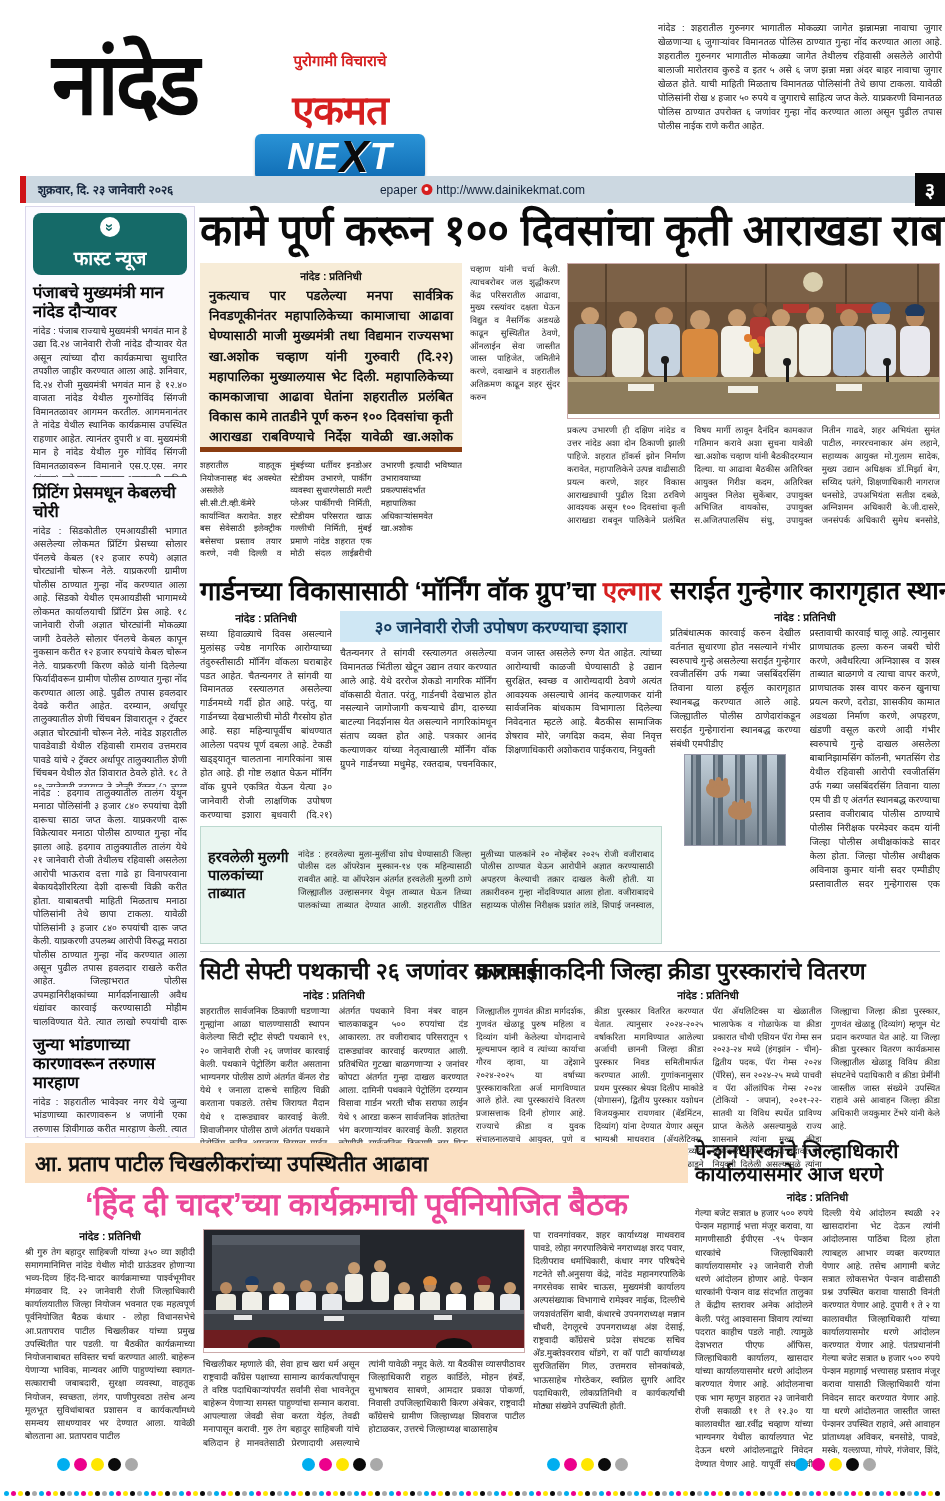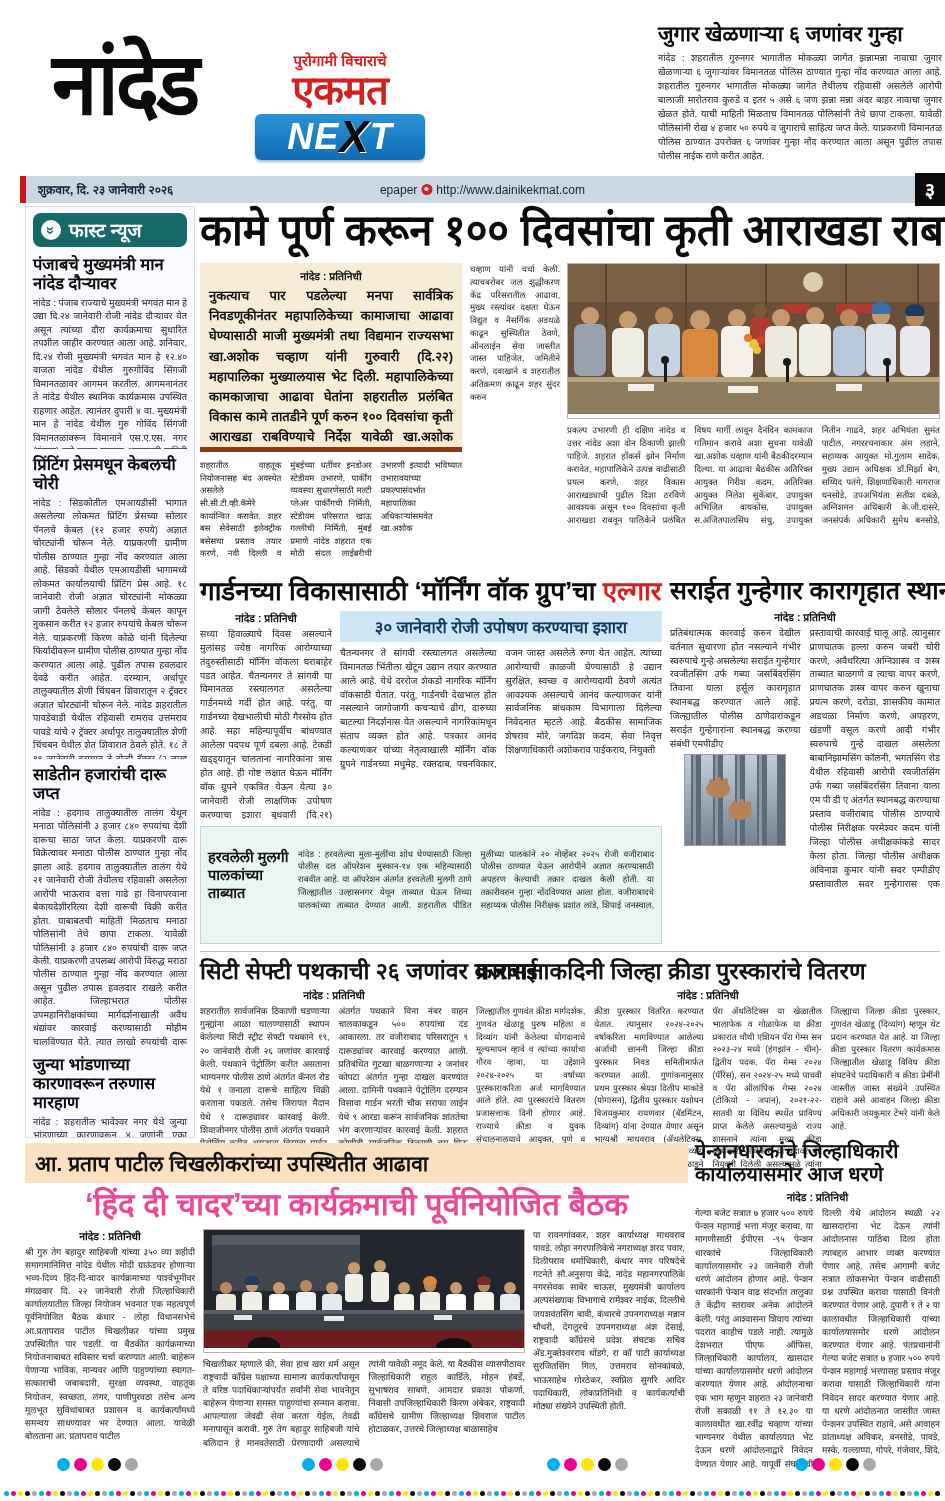--- a/index.html
+++ b/index.html
@@ -3,41 +3,41 @@
 <meta charset="utf-8">
 <style>
   html,body{margin:0;padding:0;background:#dfe3e8;}
   .page{position:relative;width:945px;height:1501px;margin:0 auto;background:#ffffff;
         font-family:"Liberation Sans","DejaVu Sans",sans-serif;color:#111;overflow:hidden;}
   
   .masthead-title{position:absolute;left:52px;top:42px;font-size:82px;line-height:1;font-weight:bold;
         letter-spacing:-3px;color:#0b0b0b;transform:scaleY(1.05);transform-origin:top left;}
   .brand-block{position:absolute;left:255px;top:50px;width:170px;text-align:center;}
   .brand-tagline{color:#d61f1f;font-size:15px;font-weight:bold;}
-  .brand-name{color:#d61f1f;font-size:40px;font-weight:bold;line-height:1;letter-spacing:-1px;}
+  .brand-name{color:#d61f1f;font-size:40px;font-weight:bold;line-height:1;letter-spacing:-1px;margin-top:20px;}
   .next-box{margin-top:4px;background:linear-gradient(#2a93d6,#0f6cb4);border-radius:6px;height:46px;
         display:flex;align-items:center;justify-content:center;box-shadow:0 2px 3px rgba(0,0,0,.3);}
   .next-box span{font-size:36px;font-weight:bold;font-style:italic;color:#fff;letter-spacing:1px;line-height:1;}
   .next-box .nx{color:#0b0b0b;text-shadow:1px 1px 0 #fff;font-size:44px;}
   .top-article{position:absolute;left:658px;top:22px;width:284px;}
   .top-article h3{margin:0 0 6px 0;font-size:21px;line-height:1.15;color:#0b0b0b;}
   .body-txt{font-size:9.3px;line-height:1.5;text-align:justify;color:#1c1c1c;margin:0;overflow:hidden;}
   .date-strip{position:absolute;left:20px;right:0;top:176px;height:27px;background:#ccd8e1;
         display:flex;align-items:center;font-size:12px;color:#12223a;font-weight:bold;}
   .date-red-bar{width:6px;height:27px;background:#cf1418;margin-right:12px;}
   .epaper-wrap{position:absolute;left:50%;transform:translateX(-50%);display:flex;align-items:center;gap:4px;font-weight:normal;}
   .epaper-icon{width:11px;height:11px;border-radius:50%;background:#d61f1f;display:inline-block;position:relative;}
   .epaper-icon::after{content:"";position:absolute;left:3px;top:3px;width:4px;height:4px;border-radius:50%;background:#fff;}
   .page-num{position:absolute;right:0;top:-3px;width:30px;height:33px;background:#0b0b0b;color:#fff;
         font-size:20px;font-weight:bold;display:flex;align-items:center;justify-content:center;}
   
   .sidebar{position:absolute;left:25px;top:206px;width:170px;height:932px;background:#fbfaff;
         border:1px solid #d9d5ea;box-sizing:border-box;padding:6px 7px;overflow:hidden;}
   .fast-news{background:#156a68;border-radius:8px;color:#fff;font-size:19px;font-weight:bold;
-        display:flex;align-items:center;gap:8px;padding:4px 8px;margin-bottom:8px;}
+        display:flex;align-items:center;gap:8px;padding:4px 8px;margin-bottom:8px;flex-direction:column;}
   .chev{width:20px;height:20px;border-radius:50%;background:#fff;color:#156a68;display:inline-flex;
         align-items:center;justify-content:center;font-weight:bold;}
   .chev::before{content:"»";transform:rotate(90deg);font-size:15px;line-height:1;}
   .sb-art h4{margin:6px 0 4px 0;font-size:16.5px;line-height:1.15;color:#0b0b0b;}
   .sb-art p{font-size:9.3px;line-height:1.45;text-align:justify;color:#222;margin:0;overflow:hidden;}
   
   .main{position:absolute;left:200px;top:206px;width:740px;}
   .main-headline{font-size:43px;font-weight:bold;line-height:1.05;margin:2px 0 10px 0;color:#0b0b0b;
         white-space:nowrap;transform:scaleX(.97);transform-origin:left;}
   .lead-row{display:flex;gap:8px;}
@@ -108,21 +108,20 @@
     <div class="brand-tagline">पुरोगामी विचाराचे</div>
     <div class="brand-name">एकमत</div>
     <div class="next-box">
       <span>NE</span>
         <span class="nx">X</span>
         <span>T</span>
     </div>
   </div>
 
   <div class="top-article">
-    <h3>जुगार खेळणाऱ्या ६ जणांवर गुन्हा</h3>
     <p class="body-txt" style="height:118px">नांदेड : शहरातील गुरुनगर भागातील मोकळ्या जागेत झन्नामन्ना नावाचा जुगार खेळणाऱ्या ६ जुगाऱ्यांवर विमानतळ पोलिस ठाण्यात गुन्हा नोंद करण्यात आला आहे. शहरातील गुरुनगर भागातील मोकळ्या जागेत तेथीलच रहिवासी असलेले आरोपी बालाजी मारोतराव कुरुडे व इतर ५ असे ६ जण झन्ना मन्ना अंदर बाहर नावाचा जुगार खेळत होते. याची माहिती मिळताच विमानतळ पोलिसांनी तेथे छापा टाकला. यावेळी पोलिसांनी रोख ४ हजार ५० रुपये व जुगाराचे साहित्य जप्त केले. याप्रकरणी विमानतळ पोलिस ठाण्यात उपरोक्त ६ जणांवर गुन्हा नोंद करण्यात आला असून पुढील तपास पोलीस नाईक राणे करीत आहेत.</p>
   </div>
 
   <div class="date-strip">
     <span class="date-red-bar"></span>
     <span>शुक्रवार, दि. २३ जानेवारी २०२६</span>
     <span class="epaper-wrap">
       <span>epaper</span>
       <span class="epaper-icon"></span>
       <span>http://www.dainikekmat.com</span>
@@ -137,21 +136,20 @@
     </div>
     <div class="sb-art">
       <h4>पंजाबचे मुख्यमंत्री मान नांदेड दौऱ्यावर</h4>
       <p style="max-height:152px">नांदेड : पंजाब राज्याचे मुख्यमंत्री भगवंत मान हे उद्या दि.२४ जानेवारी रोजी नांदेड दौऱ्यावर येत असून त्यांच्या दौरा कार्यक्रमाचा सुधारित तपशील जाहीर करण्यात आला आहे. शनिवार, दि.२४ रोजी मुख्यमंत्री भगवंत मान हे १२.४० वाजता नांदेड येथील गुरुगोविंद सिंगजी विमानतळावर आगमन करतील. आगमनानंतर ते नांदेड येथील स्थानिक कार्यक्रमास उपस्थित राहणार आहेत. त्यानंतर दुपारी ४ वा. मुख्यमंत्री मान हे नांदेड येथील गुरु गोविंद सिंगजी विमानतळावरून विमानाने एस.ए.एस. नगर (पंजाब) कडे प्रयाण करणार असल्याची माहिती सूत्रांनी दिली.</p>
     </div>
     <div class="sb-art">
       <h4>प्रिंटिंग प्रेसमधून केबलची चोरी</h4>
       <p style="max-height:262px">नांदेड : सिडकोतील एमआयडीसी भागात असलेल्या लोकमत प्रिंटिंग प्रेसच्या सोलार पॅनलचे केबल (१२ हजार रुपये) अज्ञात चोरट्यांनी चोरून नेले. याप्रकरणी ग्रामीण पोलीस ठाण्यात गुन्हा नोंद करण्यात आला आहे. सिडको येथील एमआयडीसी भागामध्ये लोकमत कार्यालयाची प्रिंटिंग प्रेस आहे. १८ जानेवारी रोजी अज्ञात चोरट्यांनी मोकळ्या जागी ठेवलेले सोलार पॅनलचे केबल कापून नुकसान करीत १२ हजार रुपयांचे केबल चोरून नेले. याप्रकरणी किरण कोळे यांनी दिलेल्या फिर्यादीवरून ग्रामीण पोलीस ठाण्यात गुन्हा नोंद करण्यात आला आहे. पुढील तपास हवलदार देवढे करीत आहेत. दरम्यान, अर्धापूर तालुक्यातील शेणी चिंचबन शिवारातून २ ट्रॅक्टर अज्ञात चोरट्यांनी चोरून नेले. नांदेड शहरातील पावडेवाडी येथील रहिवासी रामराव उत्तमराव पावडे यांचे २ ट्रॅक्टर अर्धापूर तालुक्यातील शेणी चिंचबन येथील शेत शिवारात ठेवले होते. १८ ते १९ जानेवारी दरम्यान ते दोन्ही ट्रॅक्टर (२ लाख ८० हजार रुपये) अज्ञात चोरट्यांनी चोरून नेले.</p>
     </div>
     <div class="sb-art">
-      <h4>साडेतीन हजारांची दारू जप्त</h4>
       <p style="max-height:242px">नांदेड : हदगाव तालुक्यातील तालंग येथून मनाठा पोलिसांनी ३ हजार ८४० रुपयांचा देशी दारूचा साठा जप्त केला. याप्रकरणी दारू विक्रेत्यावर मनाठा पोलीस ठाण्यात गुन्हा नोंद झाला आहे. हदगाव तालुक्यातील तालंग येथे २१ जानेवारी रोजी तेथीलच रहिवासी असलेला आरोपी भाऊराव दत्ता गाढे हा विनापरवाना बेकायदेशीररित्या देशी दारूची विक्री करीत होता. याबाबतची माहिती मिळताच मनाठा पोलिसांनी तेथे छापा टाकला. यावेळी पोलिसांनी ३ हजार ८४० रुपयांची दारू जप्त केली. याप्रकरणी उपलब्ध आरोपी विरुद्ध मराठा पोलीस ठाण्यात गुन्हा नोंद करण्यात आला असून पुढील तपास हवलदार राखले करीत आहेत. जिल्हाभरात पोलीस उपमहानिरीक्षकांच्या मार्गदर्शनाखाली अवैध धंद्यांवर कारवाई करण्यासाठी मोहीम चालविण्यात येते. त्यात लाखो रुपयांची दारू जप्त करण्यात येते. तरीही देशी दारूची विनापरवाना बेकायदेशीर रित्या विक्री जिल्हाभरात होताना अशा घटनांवरून निदर्शनास येते. यावर अंकुश बसविण्यासाठी ठोस उपाययोजना करण्याची गरज असल्याचे बोलल्या जात आहे.</p>
     </div>
     <div class="sb-art">
       <h4>जुन्या भांडणाच्या कारणावरून तरुणास मारहाण</h4>
       <p style="max-height:118px">नांदेड : शहरातील भावेश्वर नगर येथे जुन्या भांडणाच्या कारणावरून ४ जणांनी एका तरुणास शिवीगाळ करीत मारहाण केली. त्यात तो जखमी झाला. याप्रकरणी ग्रामीण पोलीस ठाण्यात गुन्हा नोंद करण्यात आला आहे. शहरातील रज्जाक कॉलनी किशाल नगर येथे शेख रिजवान शेख निसार याचे निवासस्थान आहे. २० जानेवारी रोजी सायंकाळी तो भावेश्वर नगर येथे गेला असता आरोपी यास्मैन शेख मोईन, शेख इम्रान शेख मोईन, सय्यद रिजवान सय्यद शाहरुख, शेख शेमू शेख मोईन यांनी त्याला अडवले. जुन्या भांडणाच्या कारणावरून उपरोक्त ४ आरोपींनी शेख रिजवान यास शिवीगाळ करीत पाखडून मारहाण केली.</p>
     </div>
   </aside>
 
   <main class="main">
     <h1 class="main-headline">कामे पूर्ण करून १०० दिवसांचा कृती आराखडा राबवा</h1>

